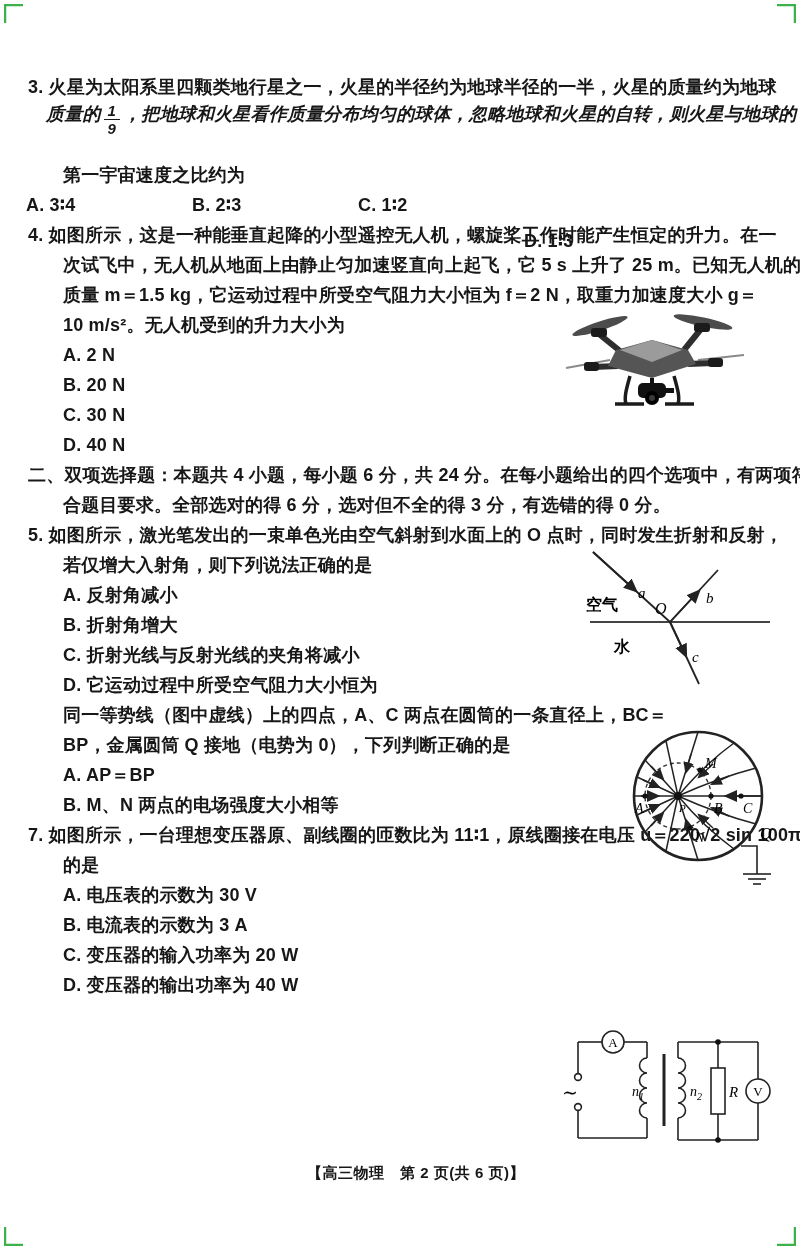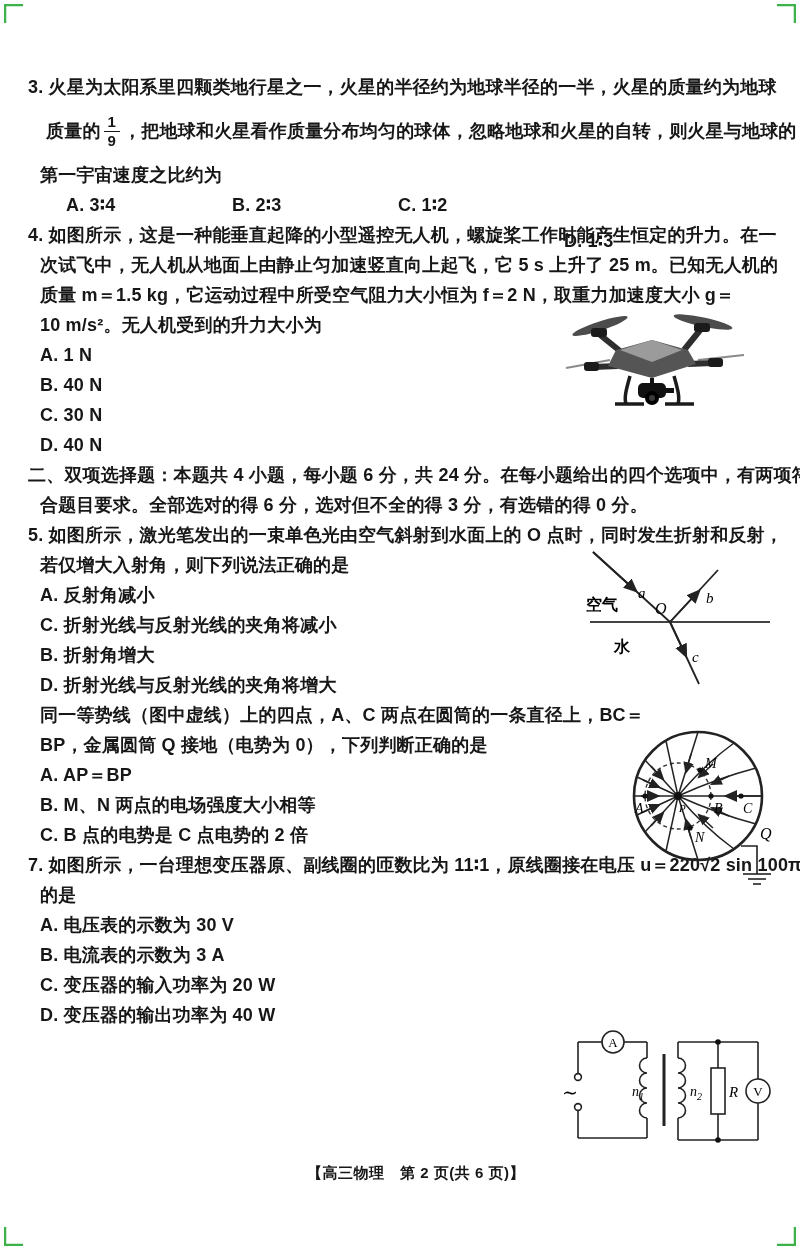--- a/index.html
+++ b/index.html
@@ -1,28 +1,28 @@
 <!DOCTYPE html>
 <html><head>
 <meta charset="utf-8">
 <style>
   html,body{margin:0;padding:0;background:#ffffff;}
   .page{position:relative;width:800px;height:1250px;background:#fff;overflow:hidden;
         font-family:"Liberation Sans","DejaVu Sans",sans-serif;color:#171717;}
   .content{position:absolute;left:0;top:0;width:800px;padding-top:72px;}
   .ln{font-size:18px;line-height:30px;height:30px;font-weight:600;letter-spacing:.2px;white-space:nowrap;}
   .ind1{padding-left:28px;}
-  .ind2{padding-left:40px;}
+  .ind2{padding-left:63px;}
   .bold{font-weight:700;}
-  .fracline{display:flex;align-items:center;height:58px;padding-left:46px;
-            font-size:18px;font-weight:600;letter-spacing:.2px;white-space:nowrap;}
+  .fracline{display:flex;height:58px;padding-left:46px;
+            font-size:18px;font-weight:600;letter-spacing:.2px;white-space:nowrap;font-style:italic;}
   .frac{display:inline-flex;flex-direction:column;align-items:center;margin:0 3px;
         font-size:15px;line-height:1.15;font-weight:600;}
   .frac .num{border-bottom:1.6px solid #171717;padding:0 4px;}
-  .optrow{display:flex;padding-left:66px;}
+  .optrow{display:flex;padding-left:26px;}
   .optrow span{width:166px;}
   .optrow span:last-child{width:auto;margin-top:36px;}
   .fig{position:absolute;}
   .corner{position:absolute;}
   .footer{position:absolute;left:16px;top:1164px;width:800px;text-align:center;
           font-size:15px;font-weight:600;letter-spacing:.5px;}
   svg text{font-family:"Liberation Serif","DejaVu Serif",serif;}
   svg text.cjk{font-family:"Liberation Sans","DejaVu Sans",sans-serif;font-weight:600;font-style:normal;}
   svg text.var{font-style:italic;}
 </style>
@@ -60,40 +60,39 @@
       <span>A. 3∶4</span>
       <span>B. 2∶3</span>
       <span>C. 1∶2</span>
       <span>D. 1∶3</span>
     </div>
 
     <div class="ln ind1">4. 如图所示，这是一种能垂直起降的小型遥控无人机，螺旋桨工作时能产生恒定的升力。在一</div>
     <div class="ln ind2">次试飞中，无人机从地面上由静止匀加速竖直向上起飞，它 5 s 上升了 25 m。已知无人机的</div>
     <div class="ln ind2">质量 m＝1.5 kg，它运动过程中所受空气阻力大小恒为 f＝2 N，取重力加速度大小 g＝</div>
     <div class="ln ind2">10 m/s²。无人机受到的升力大小为</div>
-    <div class="ln ind2">A. 1 N</div>
-    <div class="ln ind2">B. 40 N</div>
+    <div class="ln ind2">A. 2 N</div>
+    <div class="ln ind2">B. 20 N</div>
     <div class="ln ind2">C. 30 N</div>
     <div class="ln ind2">D. 40 N</div>
 
     <div class="ln ind1 bold">二、双项选择题：本题共 4 小题，每小题 6 分，共 24 分。在每小题给出的四个选项中，有两项符</div>
     <div class="ln ind2 bold">合题目要求。全部选对的得 6 分，选对但不全的得 3 分，有选错的得 0 分。</div>
 
     <div class="ln ind1">5. 如图所示，激光笔发出的一束单色光由空气斜射到水面上的 O 点时，同时发生折射和反射，</div>
     <div class="ln ind2">若仅增大入射角，则下列说法正确的是</div>
     <div class="ln ind2">A. 反射角减小</div>
+    <div class="ln ind2">B. 折射角增大</div>
     <div class="ln ind2">C. 折射光线与反射光线的夹角将减小</div>
-    <div class="ln ind2">B. 折射角增大</div>
-    <div class="ln ind2">D. 折射光线与反射光线的夹角将增大</div>
+    <div class="ln ind2">D. 它运动过程中所受空气阻力大小恒为</div>
 
     <div class="ln ind2">同一等势线（图中虚线）上的四点，A、C 两点在圆筒的一条直径上，BC＝</div>
     <div class="ln ind2">BP，金属圆筒 Q 接地（电势为 0），下列判断正确的是</div>
     <div class="ln ind2">A. AP＝BP</div>
     <div class="ln ind2">B. M、N 两点的电场强度大小相等</div>
-    <div class="ln ind2">C. B 点的电势是 C 点电势的 2 倍</div>
 
     <div class="ln ind1">7. 如图所示，一台理想变压器原、副线圈的匝数比为 11∶1，原线圈接在电压 u＝220√2 sin 100πt(V)</div>
     <div class="ln ind2">的是</div>
     <div class="ln ind2">A. 电压表的示数为 30 V</div>
     <div class="ln ind2">B. 电流表的示数为 3 A</div>
     <div class="ln ind2">C. 变压器的输入功率为 20 W</div>
     <div class="ln ind2">D. 变压器的输出功率为 40 W</div>
   </div>
 
   <svg class="fig" style="left:560px;top:306px" width="190" height="122">

